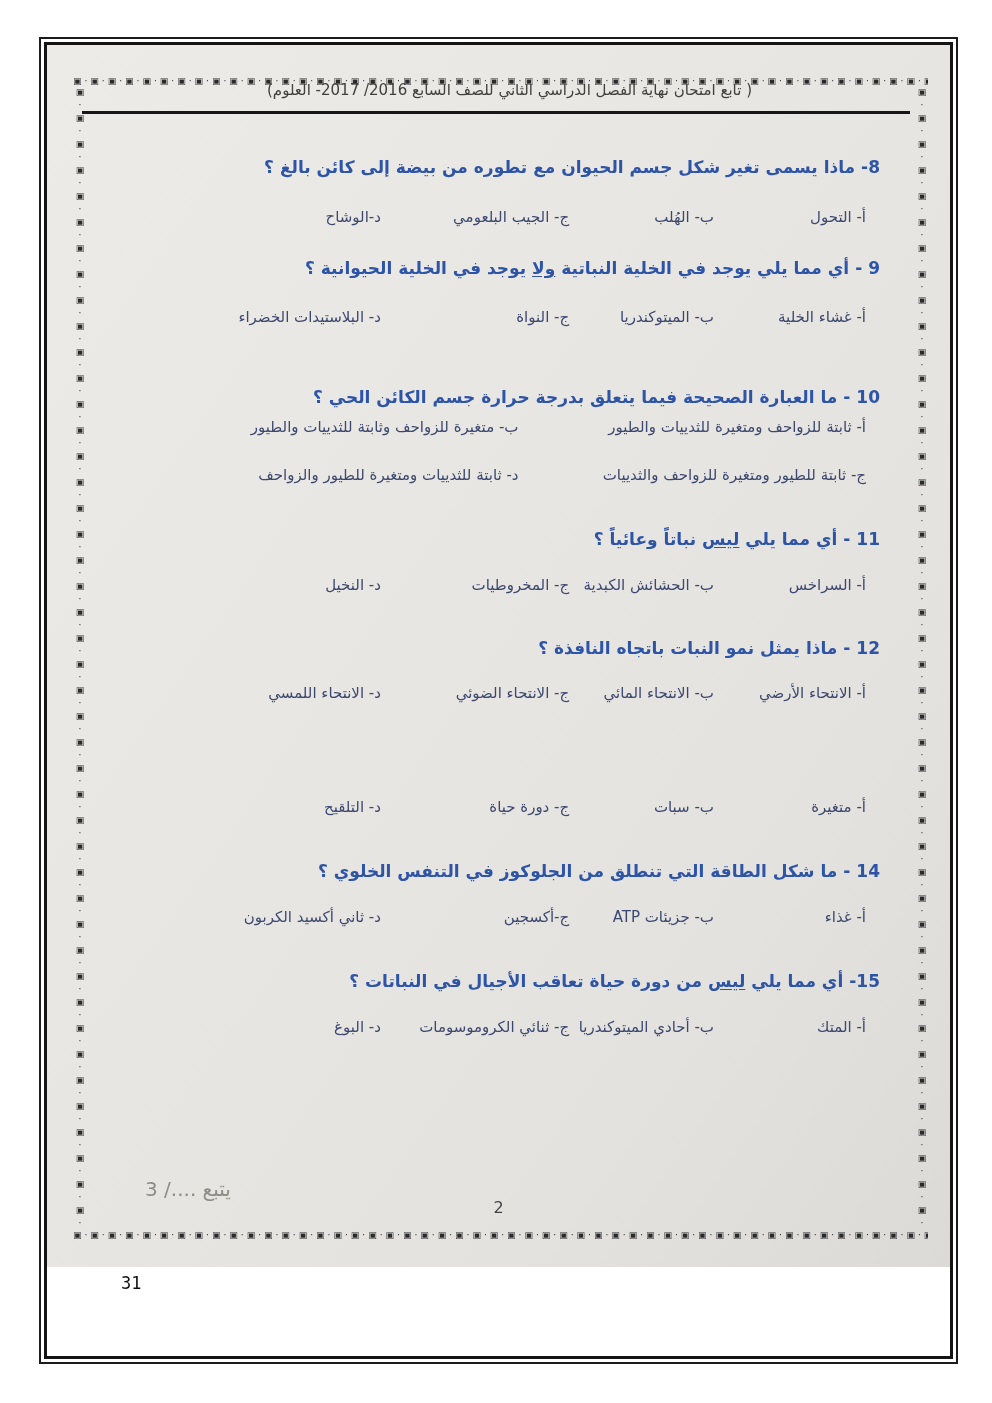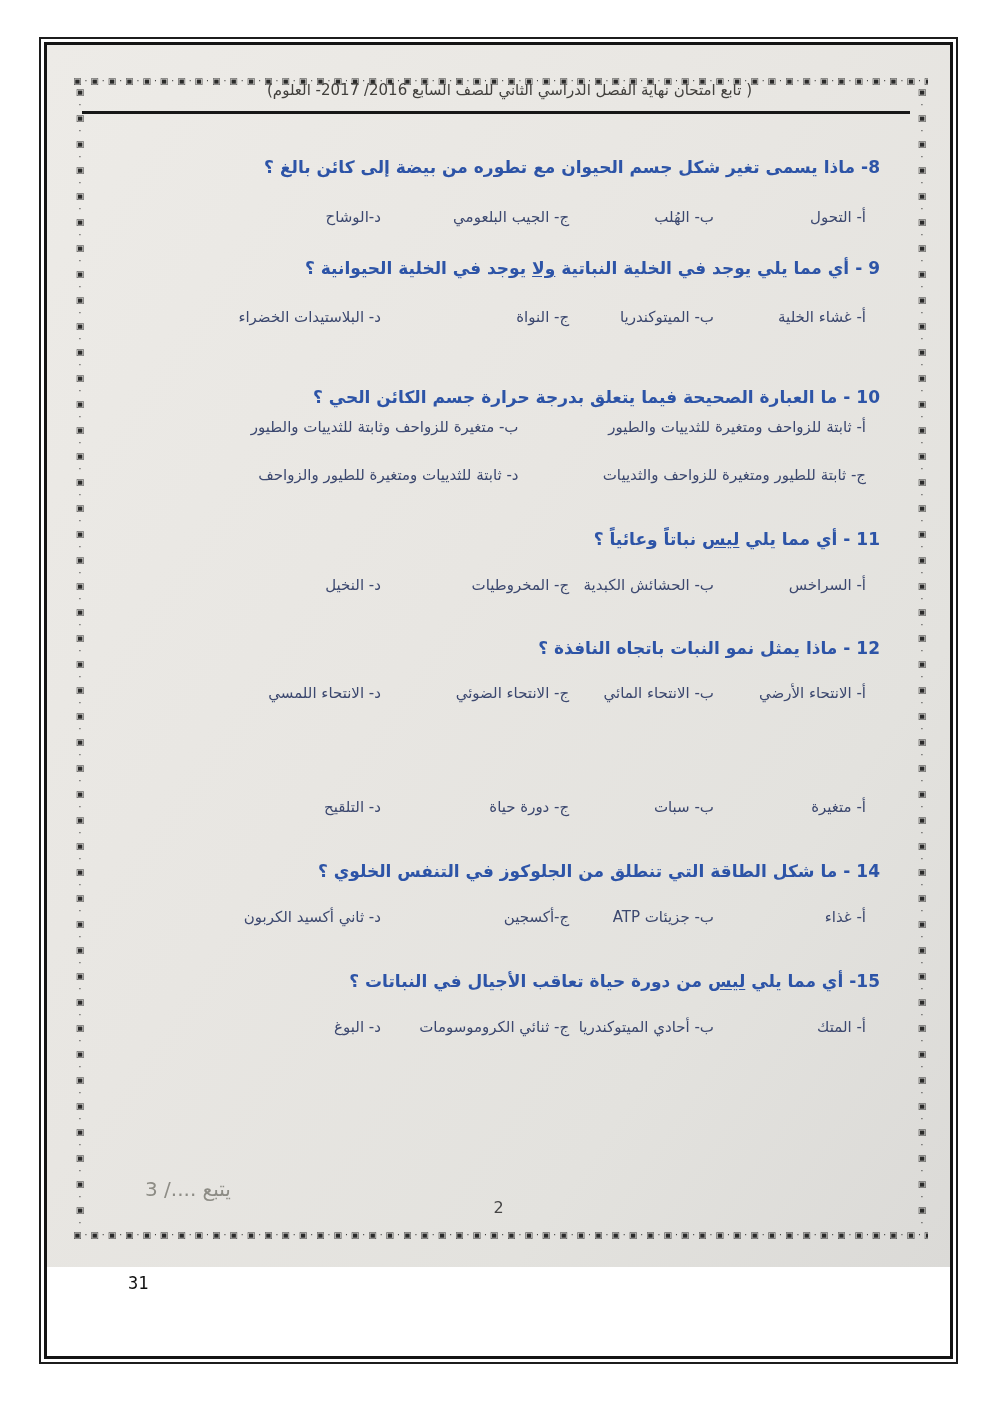--- a/index.html
+++ b/index.html
@@ -30,21 +30,21 @@
   .qnum{margin-inline-end:6px;}
   .opts{position:absolute;left:0;right:14px;display:grid;direction:rtl;}
   .cols4{grid-template-columns:21% 20% 26% 33%;}
   .cols2{grid-template-columns:48% 52%;}
   .opt{font-size:15px;color:var(--option-color,#3c486f);text-align:right;white-space:nowrap;}
   .qstem u,.opt u{text-underline-offset:2px;}
   
   .continued{position:absolute;top:1093px;left:98px;direction:rtl;color:#8d8c85;font-size:20px;letter-spacing:1px;margin-top:39px;}
   .pagenum{position:absolute;top:1153px;left:0;right:0;text-align:center;color:#454545;font-size:16px;}
   
-  .outer-num{position:absolute;top:1228px;left:81px;font-family:"DejaVu Sans Mono",monospace;
+  .outer-num{position:absolute;top:1228px;left:74px;font-family:"DejaVu Sans Mono",monospace;
              font-size:17px;color:#101010;}
 </style>
 </head>
 <body>
 
 <div class="canvas">
   <div class="frame">
     <div class="frame-inner">
 
       <div class="scan">

